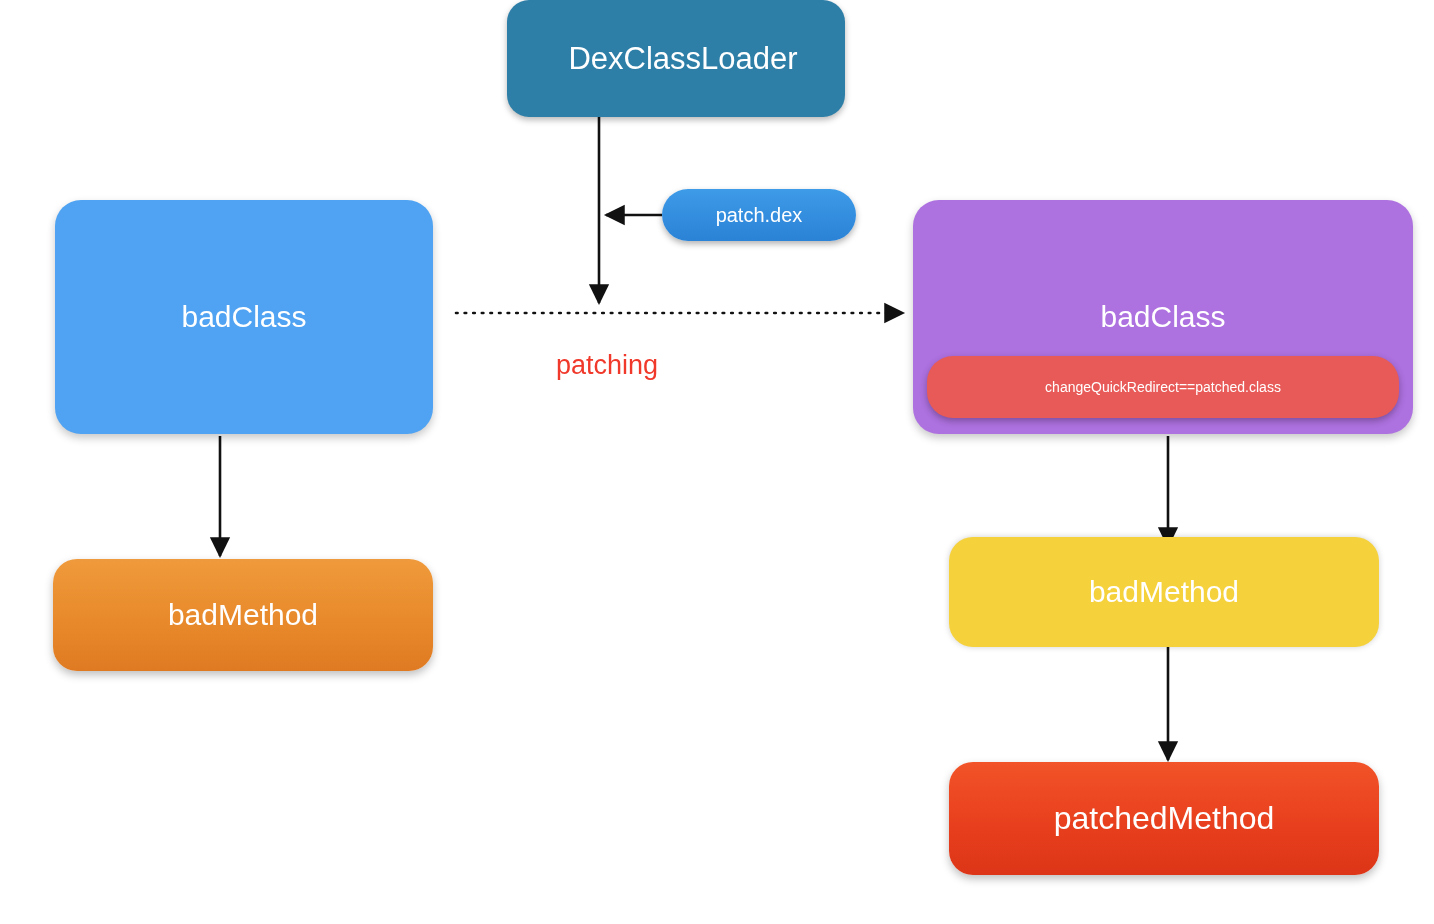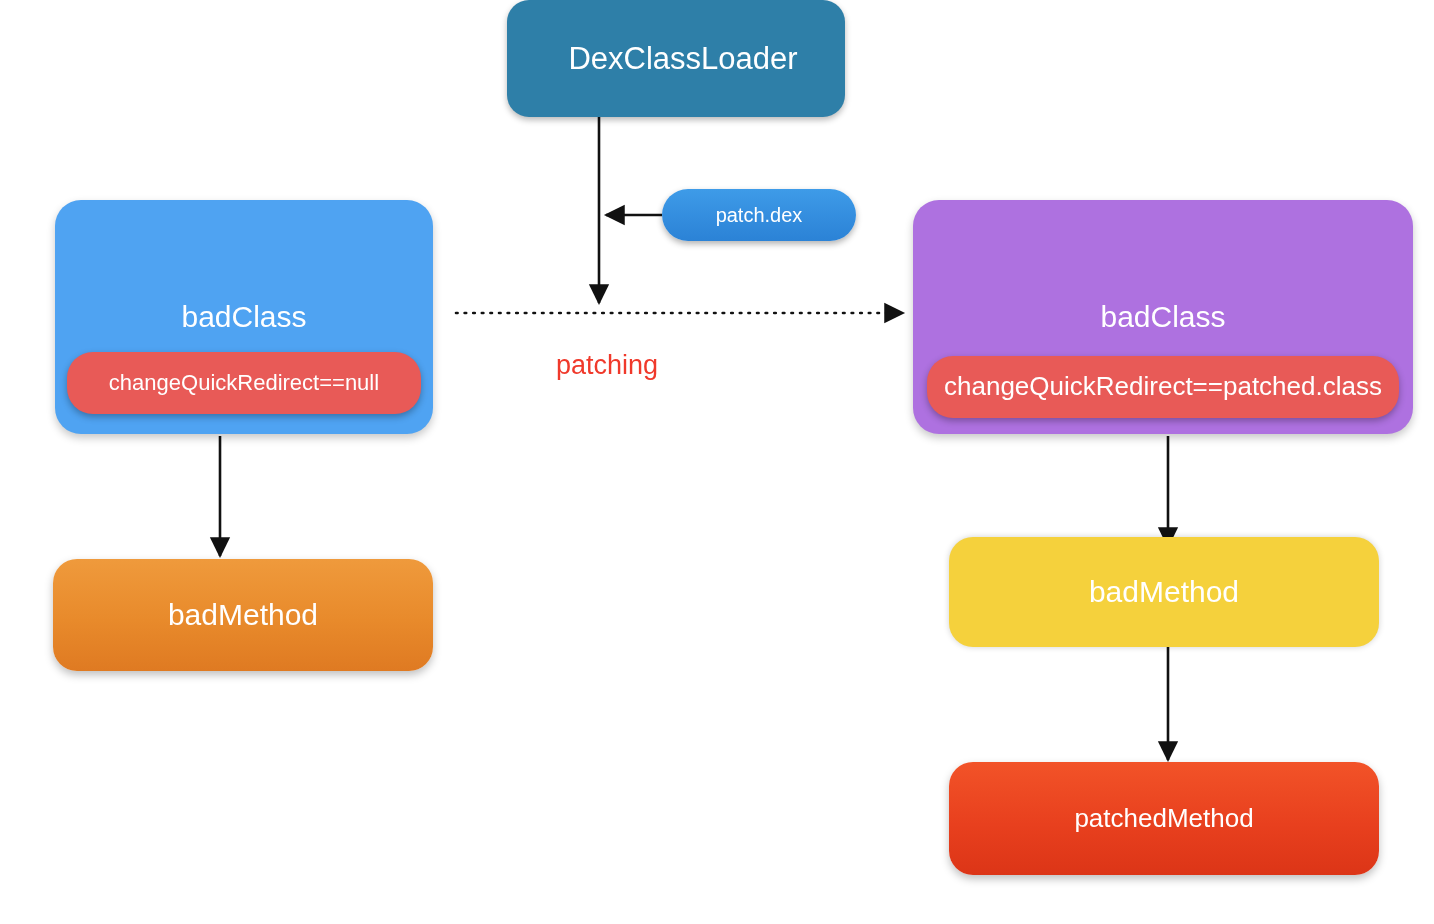--- a/index.html
+++ b/index.html
@@ -118,21 +118,21 @@
     top: 152px;
     width: 354px;
     height: 62px;
     font-size: 22px;
   }
   #flag-right {
     left: 14px;
     top: 156px;
     width: 472px;
     height: 62px;
-    font-size: 26px;
+    font-size: 14px;
   }
 
   
   #node-badmethod-left {
     left: 53px;
     top: 559px;
     width: 380px;
     height: 112px;
     background: linear-gradient(to bottom, #EF9A3C 0%, #E88A2B 55%, #DF7A22 100%);
     border-radius: 24px;
@@ -153,21 +153,21 @@
   }
 
   
   #node-patchedmethod {
     left: 949px;
     top: 762px;
     width: 430px;
     height: 113px;
     background: linear-gradient(to bottom, #F25328 0%, #E8401E 55%, #DC3517 100%);
     border-radius: 24px;
-    font-size: 26px;
+    font-size: 32px;
     box-shadow: 0 4px 8px rgba(0,0,0,0.25);
   }
 
   
   #label-patching {
     position: absolute;
     left: 556px;
     top: 350px;
     color: #F0392B;
     font-size: 27px;
@@ -224,23 +224,20 @@
   <div class="node" id="node-dexclassloader">
     <span class="label">DexClassLoader</span>
   </div>
 
   <div class="node" id="node-patchdex">
     <span class="label">patch.dex</span>
   </div>
 
   <div class="node" id="node-badclass-left">
     <span class="title">badClass</span>
-    <div class="flag-pill" id="flag-left">
-      <span>changeQuickRedirect==null</span>
-    </div>
   </div>
 
   <div class="node" id="node-badclass-right">
     <span class="title">badClass</span>
     <div class="flag-pill" id="flag-right">
       <span>changeQuickRedirect==patched.class</span>
     </div>
   </div>
 
   <div class="node" id="node-badmethod-left">

